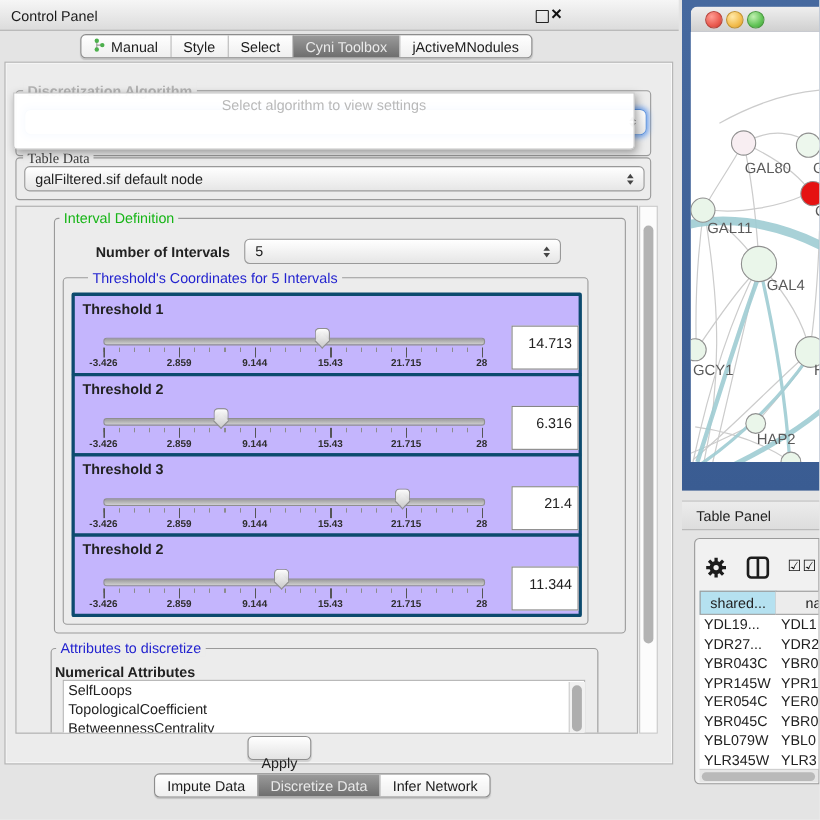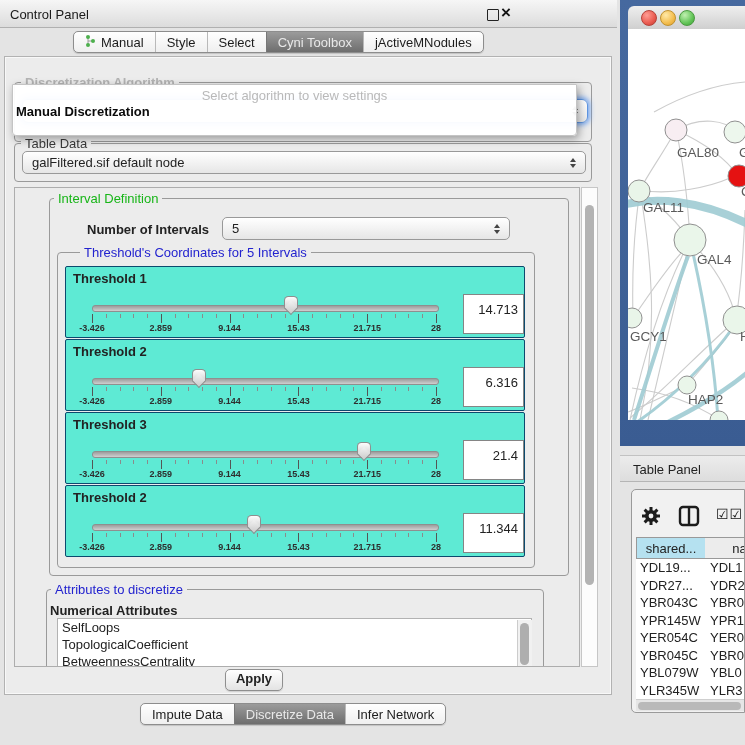--- a/index.html
+++ b/index.html
@@ -19,60 +19,60 @@
   .seg .s.sel{background:linear-gradient(#9b9b9b,#6e6e6e);color:#e9e9e9;border-left-color:#777;justify-content:center;}
   .net-ic{margin-right:5px;display:inline-block;}
 
   .content{left:4px;top:56px;width:608px;height:639px;background:#ececec;border:1px solid #b2b2b2;box-shadow:inset 0 0 0 1px #f8f8f8;}
 
   .group{border:1px solid #9a9a9a;border-radius:4px;}
   .gtitle{position:absolute;top:-8px;left:4px;background:#ececec;padding:0 4px;font-size:13px;white-space:nowrap;}
   .gtitle.green{color:#17b517;}
   .gtitle.blue{color:#2323cf;}
   .gtitle.gray{color:#b3b3b3;font-weight:bold;}
-  .gtitle.dark{color:#3a3a3a;font-weight:bold;}
+  .gtitle.dark{color:#3a3a3a;font-weight:bold;font-family:Liberation Serif, serif;}
 
   .combo{background:linear-gradient(#ffffff,#e6e6e6);border:1px solid #999;border-radius:5px;padding:3px 22px 0 9px;box-sizing:border-box;height:23px;white-space:nowrap;overflow:hidden;}
   .spin{position:absolute;right:9px;top:50%;transform:translateY(-50%);}
   .spin .up{width:0;height:0;border-left:3.5px solid transparent;border-right:3.5px solid transparent;border-bottom:4.5px solid #444;margin-bottom:2px;}
   .spin .dn{width:0;height:0;border-left:3.5px solid transparent;border-right:3.5px solid transparent;border-top:4.5px solid #444;}
 
   .popup{left:12px;top:84px;width:565px;height:52px;background:rgba(255,255,255,.96);border:1px solid #c4c4c4;border-radius:0 0 4px 4px;box-shadow:2px 3px 8px rgba(0,0,0,.35);z-index:5;}
   .popup .hint{text-align:center;color:#b9b9b9;padding-top:3px;height:15px;}
   .popup .opt{padding:1px 3px 0 3px;height:15px;color:#0a0a0a;}
   .popup .opt.b{font-weight:bold;}
 
   .focus-combo{left:22px;top:99px;width:566px;height:24px;border:1px solid #5f95e0;border-radius:6px;background:linear-gradient(#fff,#e9e9e9);box-shadow:0 0 5px 2px rgba(90,150,240,.8);z-index:2;}
 
   
   .viewport{left:14px;top:187px;width:566px;height:480px;overflow:hidden;border:1px solid #adadad;background:#ececec;}
   .vscroll{left:581px;top:187px;width:17px;height:480px;background:#fcfcfc;border:1px solid #c6c6c6;}
   .vscroll .thumb{position:absolute;left:3px;top:17px;width:9px;height:380px;background:#b3b3b3;border-radius:5px;}
 
   
-  .thr-panel{position:absolute;left:7px;width:458px;height:70px;border:1px solid #0c4a6e;border-radius:2px;background:#5eead4;}
+  .thr-panel{position:absolute;left:7px;width:458px;height:70px;border:3px solid #0c4a6e;border-radius:2px;background:#c4b5fd;}
   .thr-label{position:absolute;left:7px;top:4px;font-weight:bold;}
   .track{position:absolute;left:26px;top:38px;width:345px;height:5px;border-radius:3px;background:linear-gradient(#9d9d9d,#cfcfcf);border:1px solid #8f8f8f;}
   .thumbw{position:absolute;top:29px;width:14px;height:19px;}
   .thumbw .cap{position:absolute;top:0;left:0;width:14px;height:12px;background:linear-gradient(#fdfdfd,#d4d4d4);border:1px solid #8f8f8f;border-bottom:none;border-radius:4.5px 4.5px 0 0;box-sizing:border-box;}
   .thumbw .pt{position:absolute;top:6.5px;left:2.05px;width:9.9px;height:9.9px;background:linear-gradient(135deg,#f2f2f2,#cacaca);border:1px solid #8f8f8f;border-top:none;border-left:none;transform:rotate(45deg);box-sizing:border-box;}
   .ticks{position:absolute;left:26px;top:47px;width:346px;height:9px;
     background:
       repeating-linear-gradient(to right,#555 0 1px,transparent 1px 68.8px),
       repeating-linear-gradient(to right,#8b8b8b 0 1px,transparent 1px 13.76px);
     background-size:346px 9px,346px 4px;background-repeat:no-repeat;}
   .tlab{position:absolute;top:56px;width:50px;text-align:center;font-size:9px;font-weight:bold;color:#2e2e2e;}
   .vbox{position:absolute;left:397px;top:27px;width:54px;height:31px;background:#fff;border:1px solid #858585;font-size:13px;text-align:right;padding:7px 5px 0 0;}
 
   .list{background:#fff;border:1px solid #b2b2b2;}
   .list .it{padding:0 0 0 4px;height:17px;line-height:17px;}
   .lscroll{position:absolute;left:459px;top:1px;width:14px;height:68px;background:#f1f1f1;border-left:1px solid #ccc;}
   .lscroll .thumb{position:absolute;left:2px;top:3px;width:9px;height:42px;background:#aeaeae;border-radius:5px;}
 
-  .btn{background:linear-gradient(#ffffff,#e3e3e3);border:1px solid #8f8f8f;border-radius:5px;text-align:center;padding-top:1px;box-shadow:0 1px 1px rgba(0,0,0,.12);font-weight:bold;}
+  .btn{background:linear-gradient(#ffffff,#e3e3e3);border:1px solid #8f8f8f;border-radius:5px;text-align:center;padding-top:16px;box-shadow:0 1px 1px rgba(0,0,0,.12);}
 
   
   .netwin{left:620px;top:0;width:125px;height:446px;background:linear-gradient(#46699f,#3a5c92);}
   .nettitle{position:absolute;left:8px;top:6px;width:117px;height:23px;background:linear-gradient(#efefef,#cfcfcf);border-radius:6px 0 0 0;border-bottom:1px solid #aaa;}
   .light{position:absolute;top:4px;width:14px;height:14px;border-radius:50%;}
   .light.red{background:radial-gradient(circle at 35% 30%,#ff9d94,#ea5b50 60%,#c03a32);border:1px solid #b5423a;}
   .light.yellow{background:radial-gradient(circle at 35% 30%,#ffe9a8,#f3bd4e 60%,#d99b2b);border:1px solid #c0912f;}
   .light.green{background:radial-gradient(circle at 35% 30%,#c0f0b0,#62c457 60%,#3f9c38);border:1px solid #4a9a40;}
   .canvas{position:absolute;left:8px;top:29px;width:117px;height:391px;background:#fff;}
 
@@ -133,21 +133,20 @@
 </div>
 <div class="abs focus-combo">
   <div class="spin">
       <div class="up"></div>
       <div class="dn"></div>
     </div>
 </div>
 
 <div class="abs popup">
   <div class="hint">Select algorithm to view settings</div>
-  <div class="opt b">Manual Discretization</div>
 </div>
 
 <div class="abs group" style="left:14px;top:143px;width:578px;height:39px;">
   <span class="gtitle dark" style="left:6px;font-weight:normal;color:#3a3a3a;">Table Data</span>
 </div>
 <div class="abs combo" style="left:22px;top:151px;width:564px;">
   <span>galFiltered.sif default node</span>
   <div class="spin">
       <div class="up"></div>
       <div class="dn"></div>

